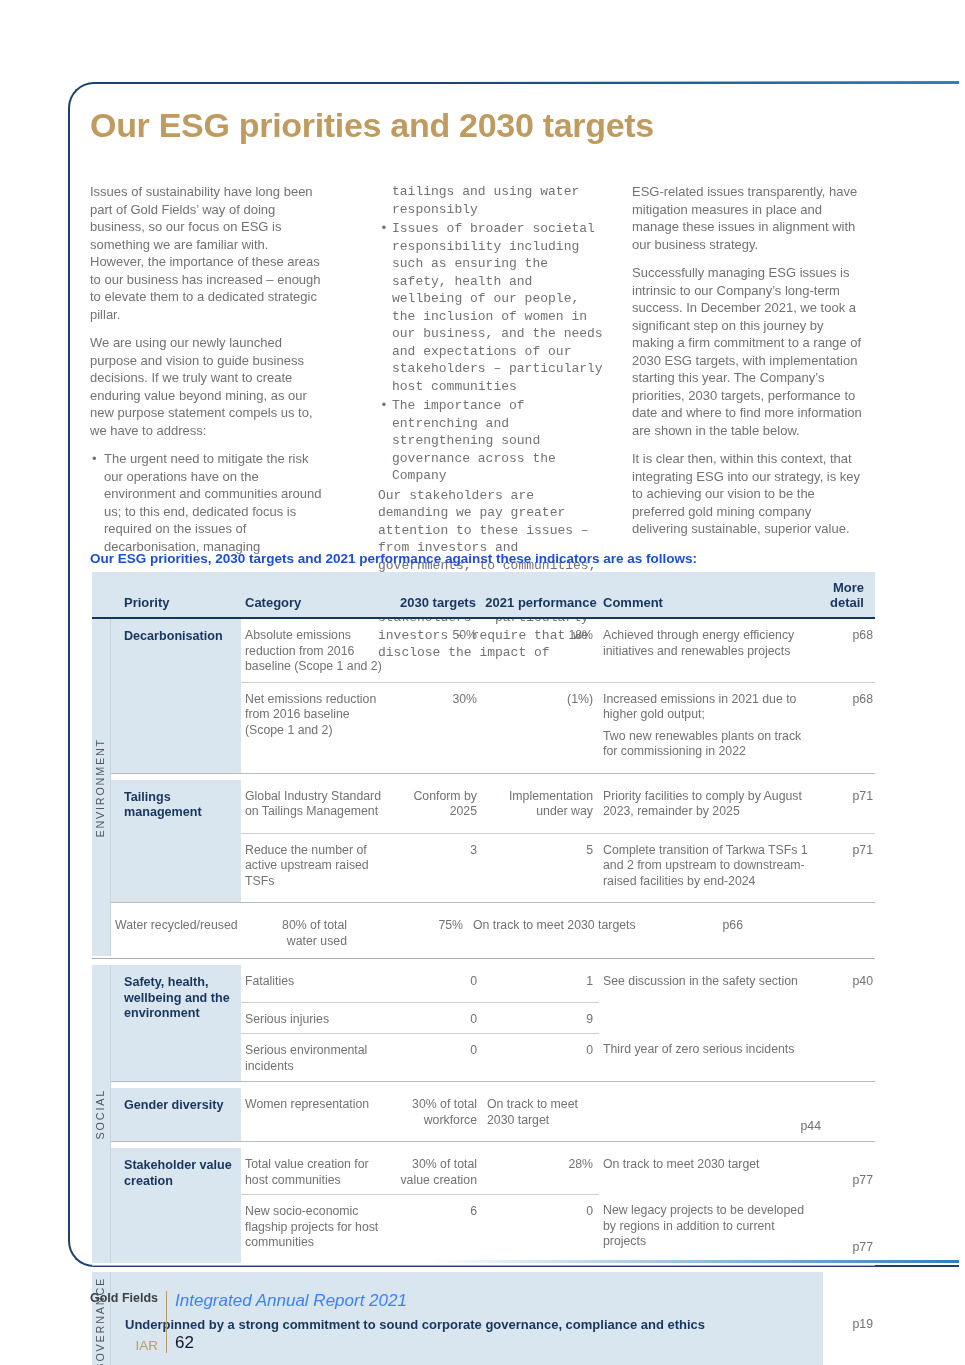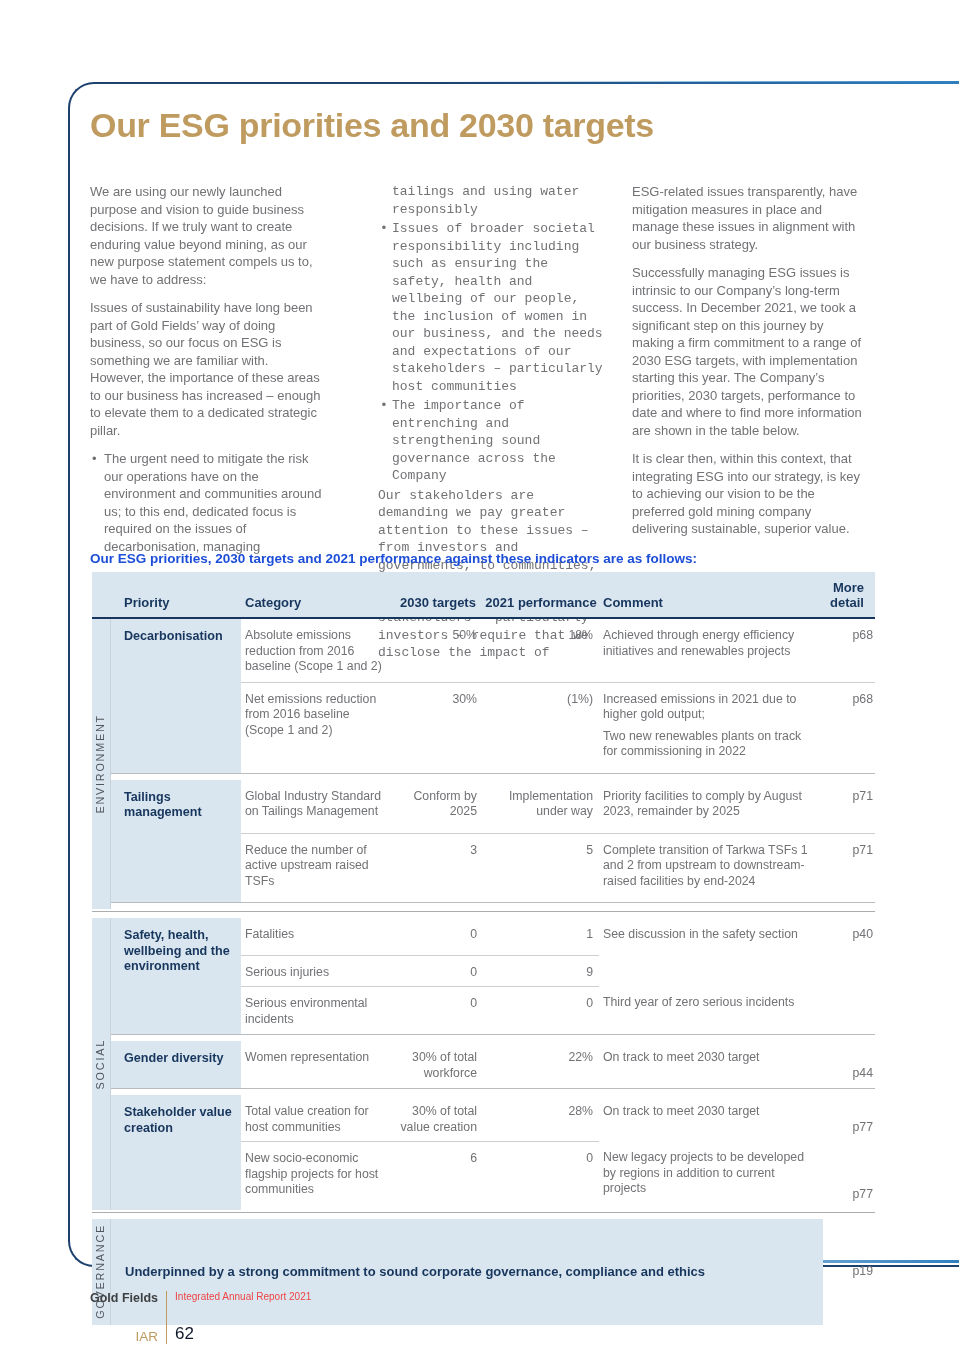--- a/index.html
+++ b/index.html
@@ -71,37 +71,37 @@
          padding-right:2px;box-sizing:border-box;}
 
   
   .footer{position:absolute;left:90px;top:1291px;display:flex;align-items:stretch;}
   .f-left{display:flex;flex-direction:column;align-items:flex-end;justify-content:space-between;
           padding-right:8px;}
   .f-brand{font-size:12.5px;font-weight:bold;color:#3f4041;text-align:right;}
   .f-iar{font-size:13.5px;color:#bf9b60;margin-top:9px;}
   .f-rule{width:1px;background:#bf9b60;}
   .f-right{display:flex;flex-direction:column;justify-content:space-between;padding-left:8px;}
-  .f-report{font-size:10px;color:#ef4444;}
+  .f-report{font-size:17px;color:#3b82f6;font-style:italic;}
   .f-num{font-size:17px;color:#0f172a;margin-top:22px;}
 </style>
 </head>
 <body>
 
 <div class="page">
   <div class="frame"></div>
   <div class="frame-grad fg-top"></div>
   <div class="frame-grad fg-bottom"></div>
 
   <div class="title">Our ESG priorities and 2030 targets</div>
 
   <div class="intro" id="intro-columns">
       <div class="col col1">
+        <p>Issues of sustainability have long been part of Gold Fields’ way of doing business, so our focus on ESG is something we are familiar with. However, the importance of these areas to our business has increased – enough to elevate them to a dedicated strategic pillar.</p>
         <p>We are using our newly launched purpose and vision to guide business decisions. If we truly want to create enduring value beyond mining, as our new purpose statement compels us to, we have to address:</p>
-        <p>Issues of sustainability have long been part of Gold Fields’ way of doing business, so our focus on ESG is something we are familiar with. However, the importance of these areas to our business has increased – enough to elevate them to a dedicated strategic pillar.</p>
         <div class="blk-bullet"><span class="glyph">•</span><span>The urgent need to mitigate the risk our operations have on the environment and communities around us; to this end, dedicated focus is required on the issues of decarbonisation, managing</span></div>
       </div>
       <div class="col col2">
         <div class="blk-cont">tailings and using water responsibly</div>
         <div class="blk-bullet"><span class="glyph">•</span><span>Issues of broader societal responsibility including such as ensuring the safety, health and wellbeing of our people, the inclusion of women in our business, and the needs and expectations of our stakeholders – particularly host communities</span></div>
         <div class="blk-bullet"><span class="glyph">•</span><span>The importance of entrenching and strengthening sound governance across the Company</span></div>
         <p>Our stakeholders are demanding we pay greater attention to these issues – from investors and governments, to communities, employees and civil society. Furthermore, these stakeholders – particularly investors – require that we disclose the impact of</p>
       </div>
       <div class="col col3">
         <p>ESG-related issues transparently, have mitigation measures in place and manage these issues in alignment with our business strategy.</p>
@@ -170,20 +170,29 @@
                 <div class="cell c-comment">
                   <p>Complete transition of Tarkwa TSFs 1 and 2 from upstream to downstream-raised facilities by end-2024</p>
                 </div>
                 <div class="cell c-detail">p71</div>
               </div>
             </div>
           </div>
           <div class="prio-gap"></div>
           <div class="prio">
             <div class="rows">
+              <div class="row">
+                <div class="cell c-cat">Water recycled/reused</div>
+                <div class="cell c-target">80% of total water used</div>
+                <div class="cell c-perf">75%</div>
+                <div class="cell c-comment">
+                  <p>On track to meet 2030 targets</p>
+                </div>
+                <div class="cell c-detail">p66</div>
+              </div>
             </div>
           </div>
         </div>
         <div class="section-divider"></div>
         <div class="section">
           <div class="strip">
             <span>SOCIAL</span>
           </div>
           <div class="prio">
             <div class="prio-cell">Safety, health, wellbeing and the environment</div>
@@ -215,21 +224,20 @@
               </div>
             </div>
           </div>
           <div class="prio-gap"></div>
           <div class="prio">
             <div class="prio-cell">Gender diversity</div>
             <div class="rows">
               <div class="row">
                 <div class="cell c-cat">Women representation</div>
                 <div class="cell c-target">30% of total workforce</div>
-                <div class="cell c-perf">22%</div>
                 <div class="cell c-comment">
                   <p>On track to meet 2030 target</p>
                 </div>
                 <div class="cell c-detail valign-bottom">p44</div>
               </div>
             </div>
           </div>
           <div class="prio-gap"></div>
           <div class="prio">
             <div class="prio-cell">Stakeholder value creation</div>

